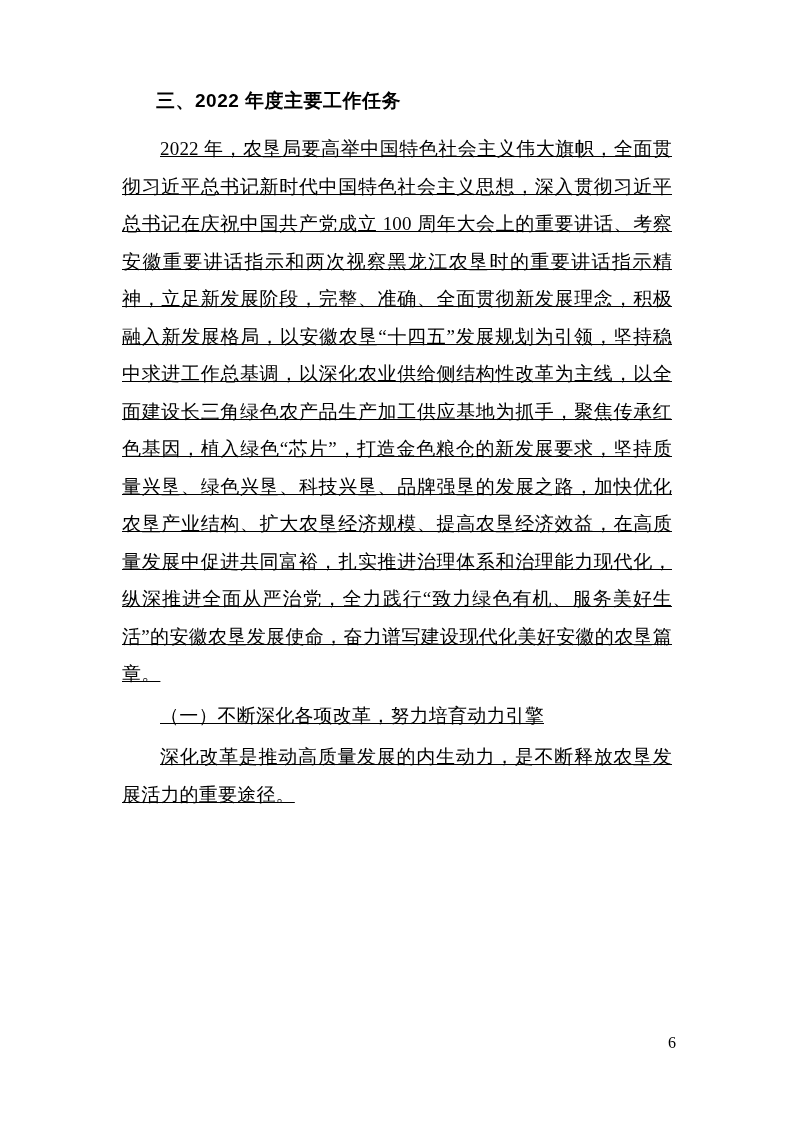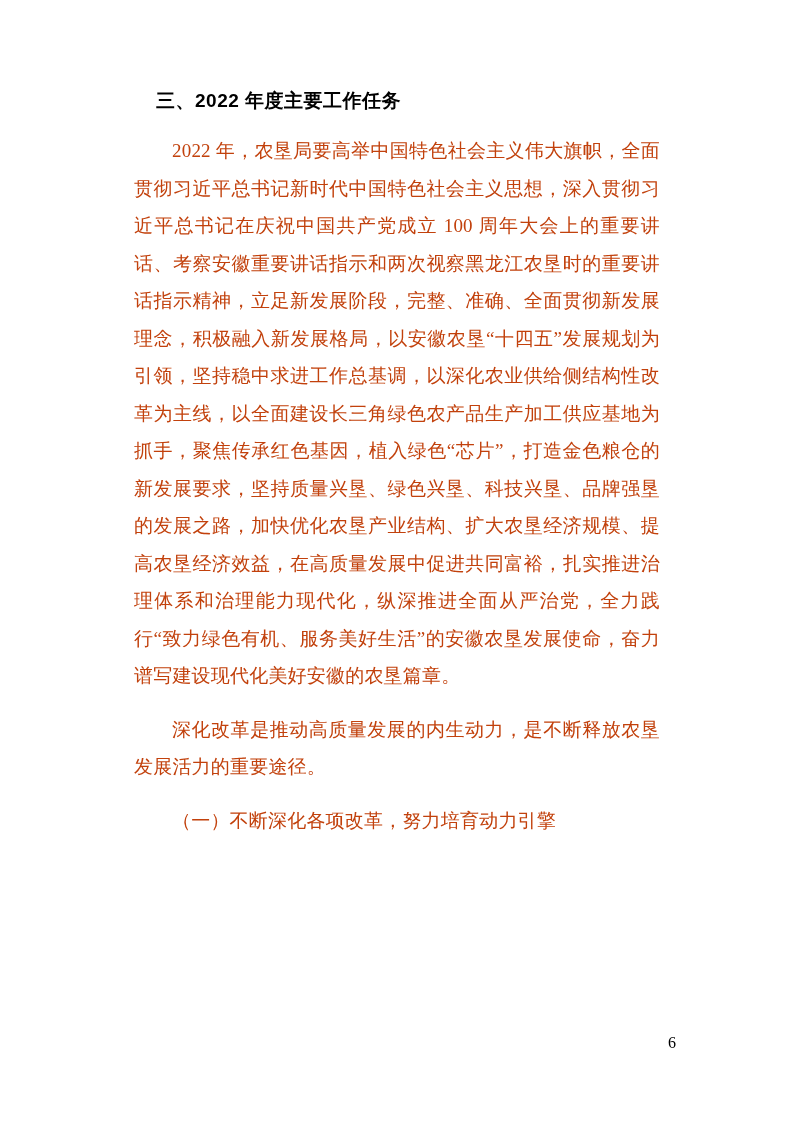--- a/index.html
+++ b/index.html
@@ -33,26 +33,27 @@
     font-size: 19px;
     line-height: 30px;
     letter-spacing: 0.5px;
     margin: 0 0 14px 0;
     text-indent: 38px;
     color: #000;
   }
   p.para {
     font-size: 19px;
     line-height: 37.5px;
-    margin: 16px;
+    margin: 4px;
     text-indent: 38px;
     text-align: justify;
     text-justify: inter-ideograph;
     letter-spacing: 0.2px;
-    color: #c2410c;
+    color: #000000;
+    text-decoration: underline;
   }
   p.para + p.para {
     margin-top: 0px;
   }
   .page-number {
     position: absolute;
     right: 118px;
     bottom: 70px;
     font-size: 16px;
     font-family: "Liberation Serif", "DejaVu Serif", serif;
@@ -62,21 +63,21 @@
 </head>
 <body>
 
 <div class="page">
   <div class="doc-body">
 
     <h2 class="heading">三、2022 年度主要工作任务</h2>
 
     <p class="para">2022 年，农垦局要高举中国特色社会主义伟大旗帜，全面贯彻习近平总书记新时代中国特色社会主义思想，深入贯彻习近平总书记在庆祝中国共产党成立 100 周年大会上的重要讲话、考察安徽重要讲话指示和两次视察黑龙江农垦时的重要讲话指示精神，立足新发展阶段，完整、准确、全面贯彻新发展理念，积极融入新发展格局，以安徽农垦“十四五”发展规划为引领，坚持稳中求进工作总基调，以深化农业供给侧结构性改革为主线，以全面建设长三角绿色农产品生产加工供应基地为抓手，聚焦传承红色基因，植入绿色“芯片”，打造金色粮仓的新发展要求，坚持质量兴垦、绿色兴垦、科技兴垦、品牌强垦的发展之路，加快优化农垦产业结构、扩大农垦经济规模、提高农垦经济效益，在高质量发展中促进共同富裕，扎实推进治理体系和治理能力现代化，纵深推进全面从严治党，全力践行“致力绿色有机、服务美好生活”的安徽农垦发展使命，奋力谱写建设现代化美好安徽的农垦篇章。</p>
 
+    <p class="para">（一）不断深化各项改革，努力培育动力引擎</p>
+
     <p class="para">深化改革是推动高质量发展的内生动力，是不断释放农垦发展活力的重要途径。</p>
-
-    <p class="para">（一）不断深化各项改革，努力培育动力引擎</p>
 
 
   </div>
 
   <div class="page-number">6</div>
 </div>
 
 </body></html>

